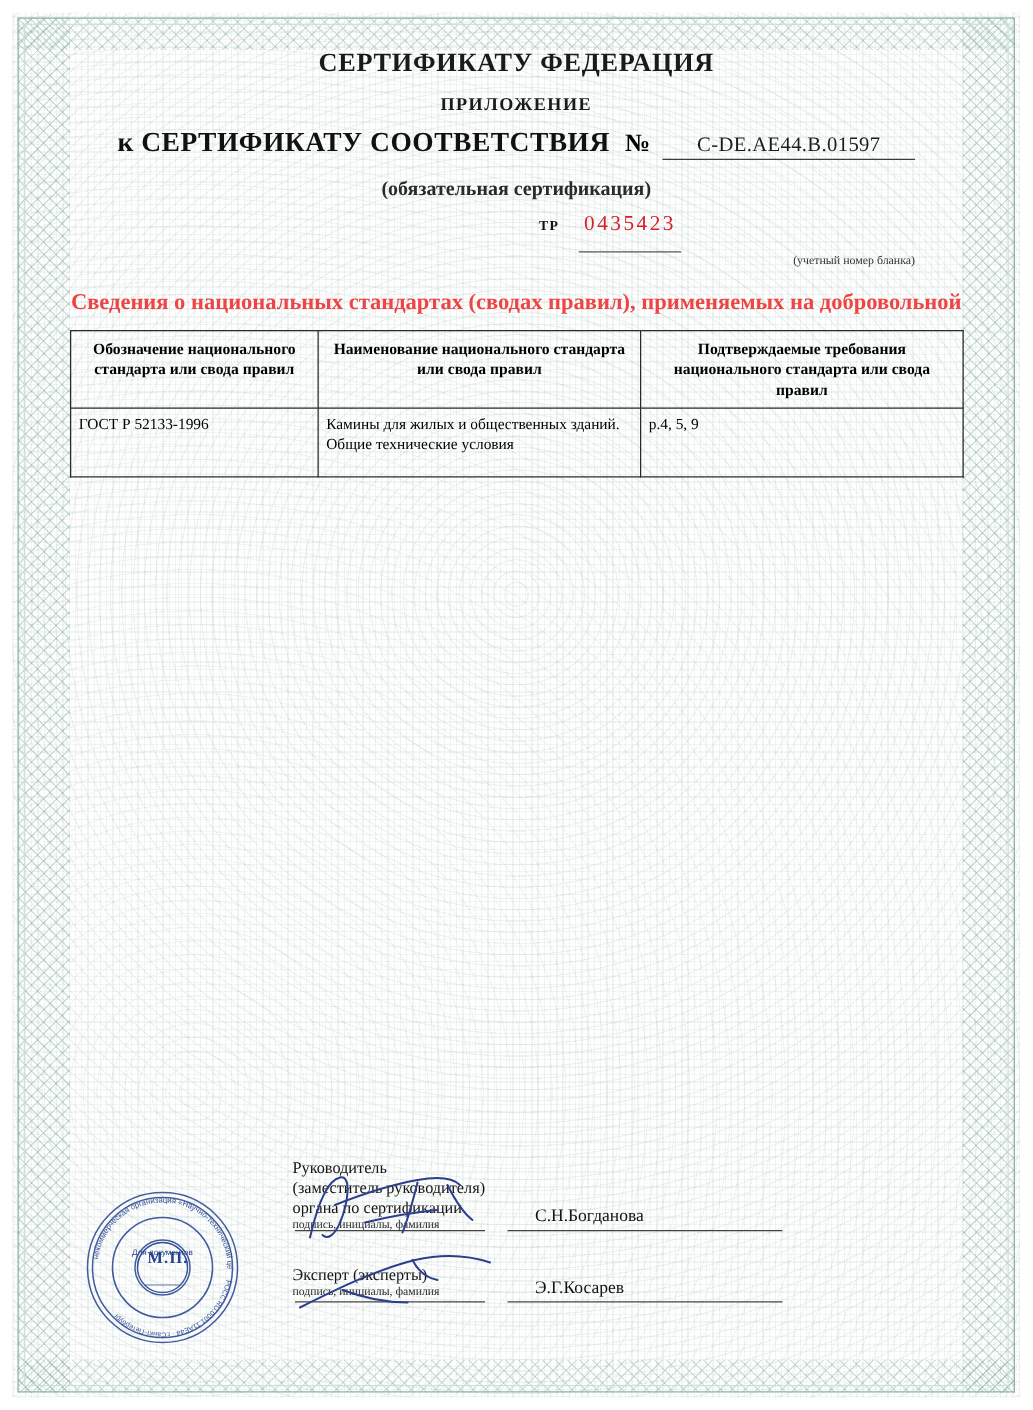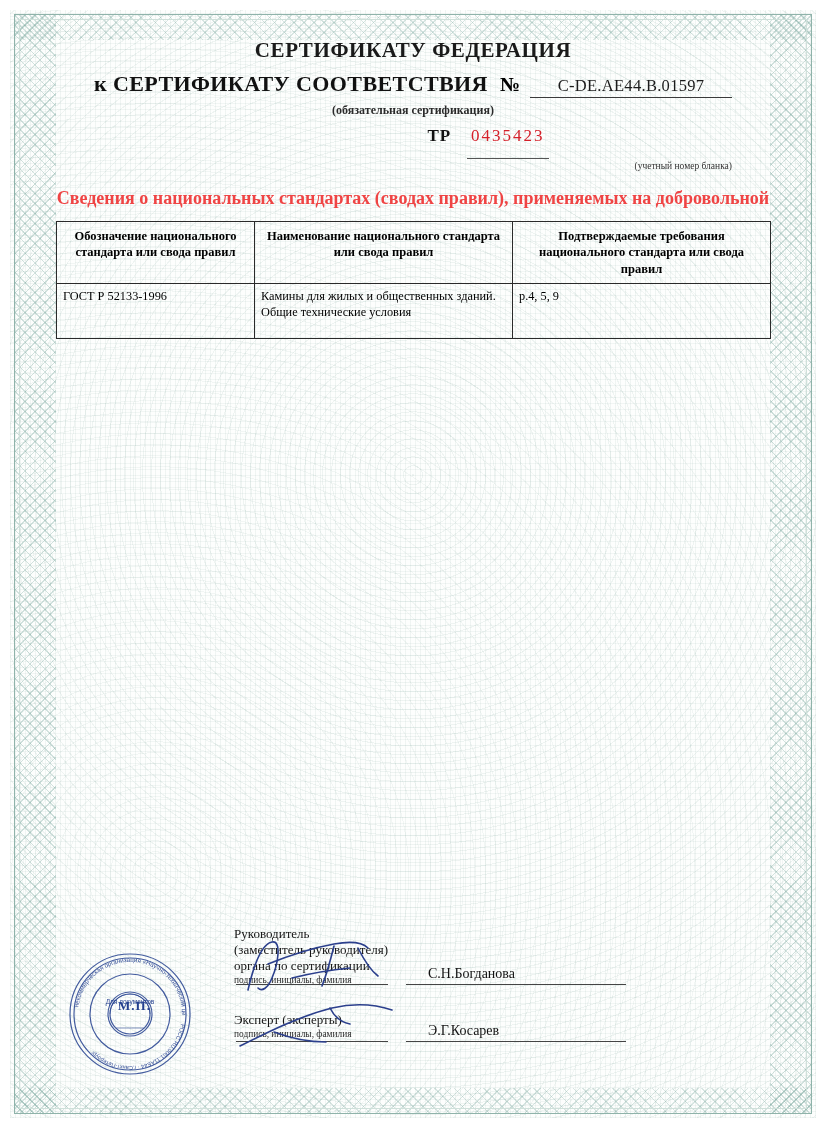--- a/index.html
+++ b/index.html
@@ -110,34 +110,34 @@
     letter-spacing: 0.3px;
     margin-left: 10px;
     padding: 0 6px 1px 6px;
     border-bottom: 1px solid #3a3a3a;
     min-width: 190px;
     text-align: center;
     color: #1b1b1b;
   }
   .oblig {
     text-align: center;
-    font-size: 12px;
-    font-weight: bold;
-    margin-top: 5px;
+    font-size: 16px;
+    font-weight: bold;
+    margin-top: 15px;
     color: #2a2a2a;
   }
   .tr-row {
     display: flex;
     align-items: baseline;
     justify-content: center;
     margin-top: 8px;
     padding-left: 150px;
   }
   .tr-label {
-    font-size: 17px;
+    font-size: 11px;
     font-weight: bold;
     letter-spacing: 1px;
     color: #111;
   }
   .blank-number {
     font-family: Liberation Serif, serif;
     font-size: 17px;
     letter-spacing: 2px;
     color: #d4202a;
     margin-left: 16px;
@@ -264,20 +264,21 @@
   <div class="band left"></div>
   <div class="band right"></div>
   <div class="band-h top"></div>
   <div class="band-h bottom"></div>
   <div class="border-frame"></div>
   <div class="border-frame-inner"></div>
 
   <div class="content">
 
     <div class="title-main">СЕРТИФИКАТУ ФЕДЕРАЦИЯ</div>
+    <div class="title-sub">ПРИЛОЖЕНИЕ</div>
 
     <div class="cert-line">
       <span class="lbl">к СЕРТИФИКАТУ СООТВЕТСТВИЯ</span>
       <span class="no">№</span>
       <span class="cert-number">C-DE.AE44.B.01597</span>
     </div>
 
     <div class="oblig">(обязательная сертификация)</div>
 
     <div class="tr-row">

